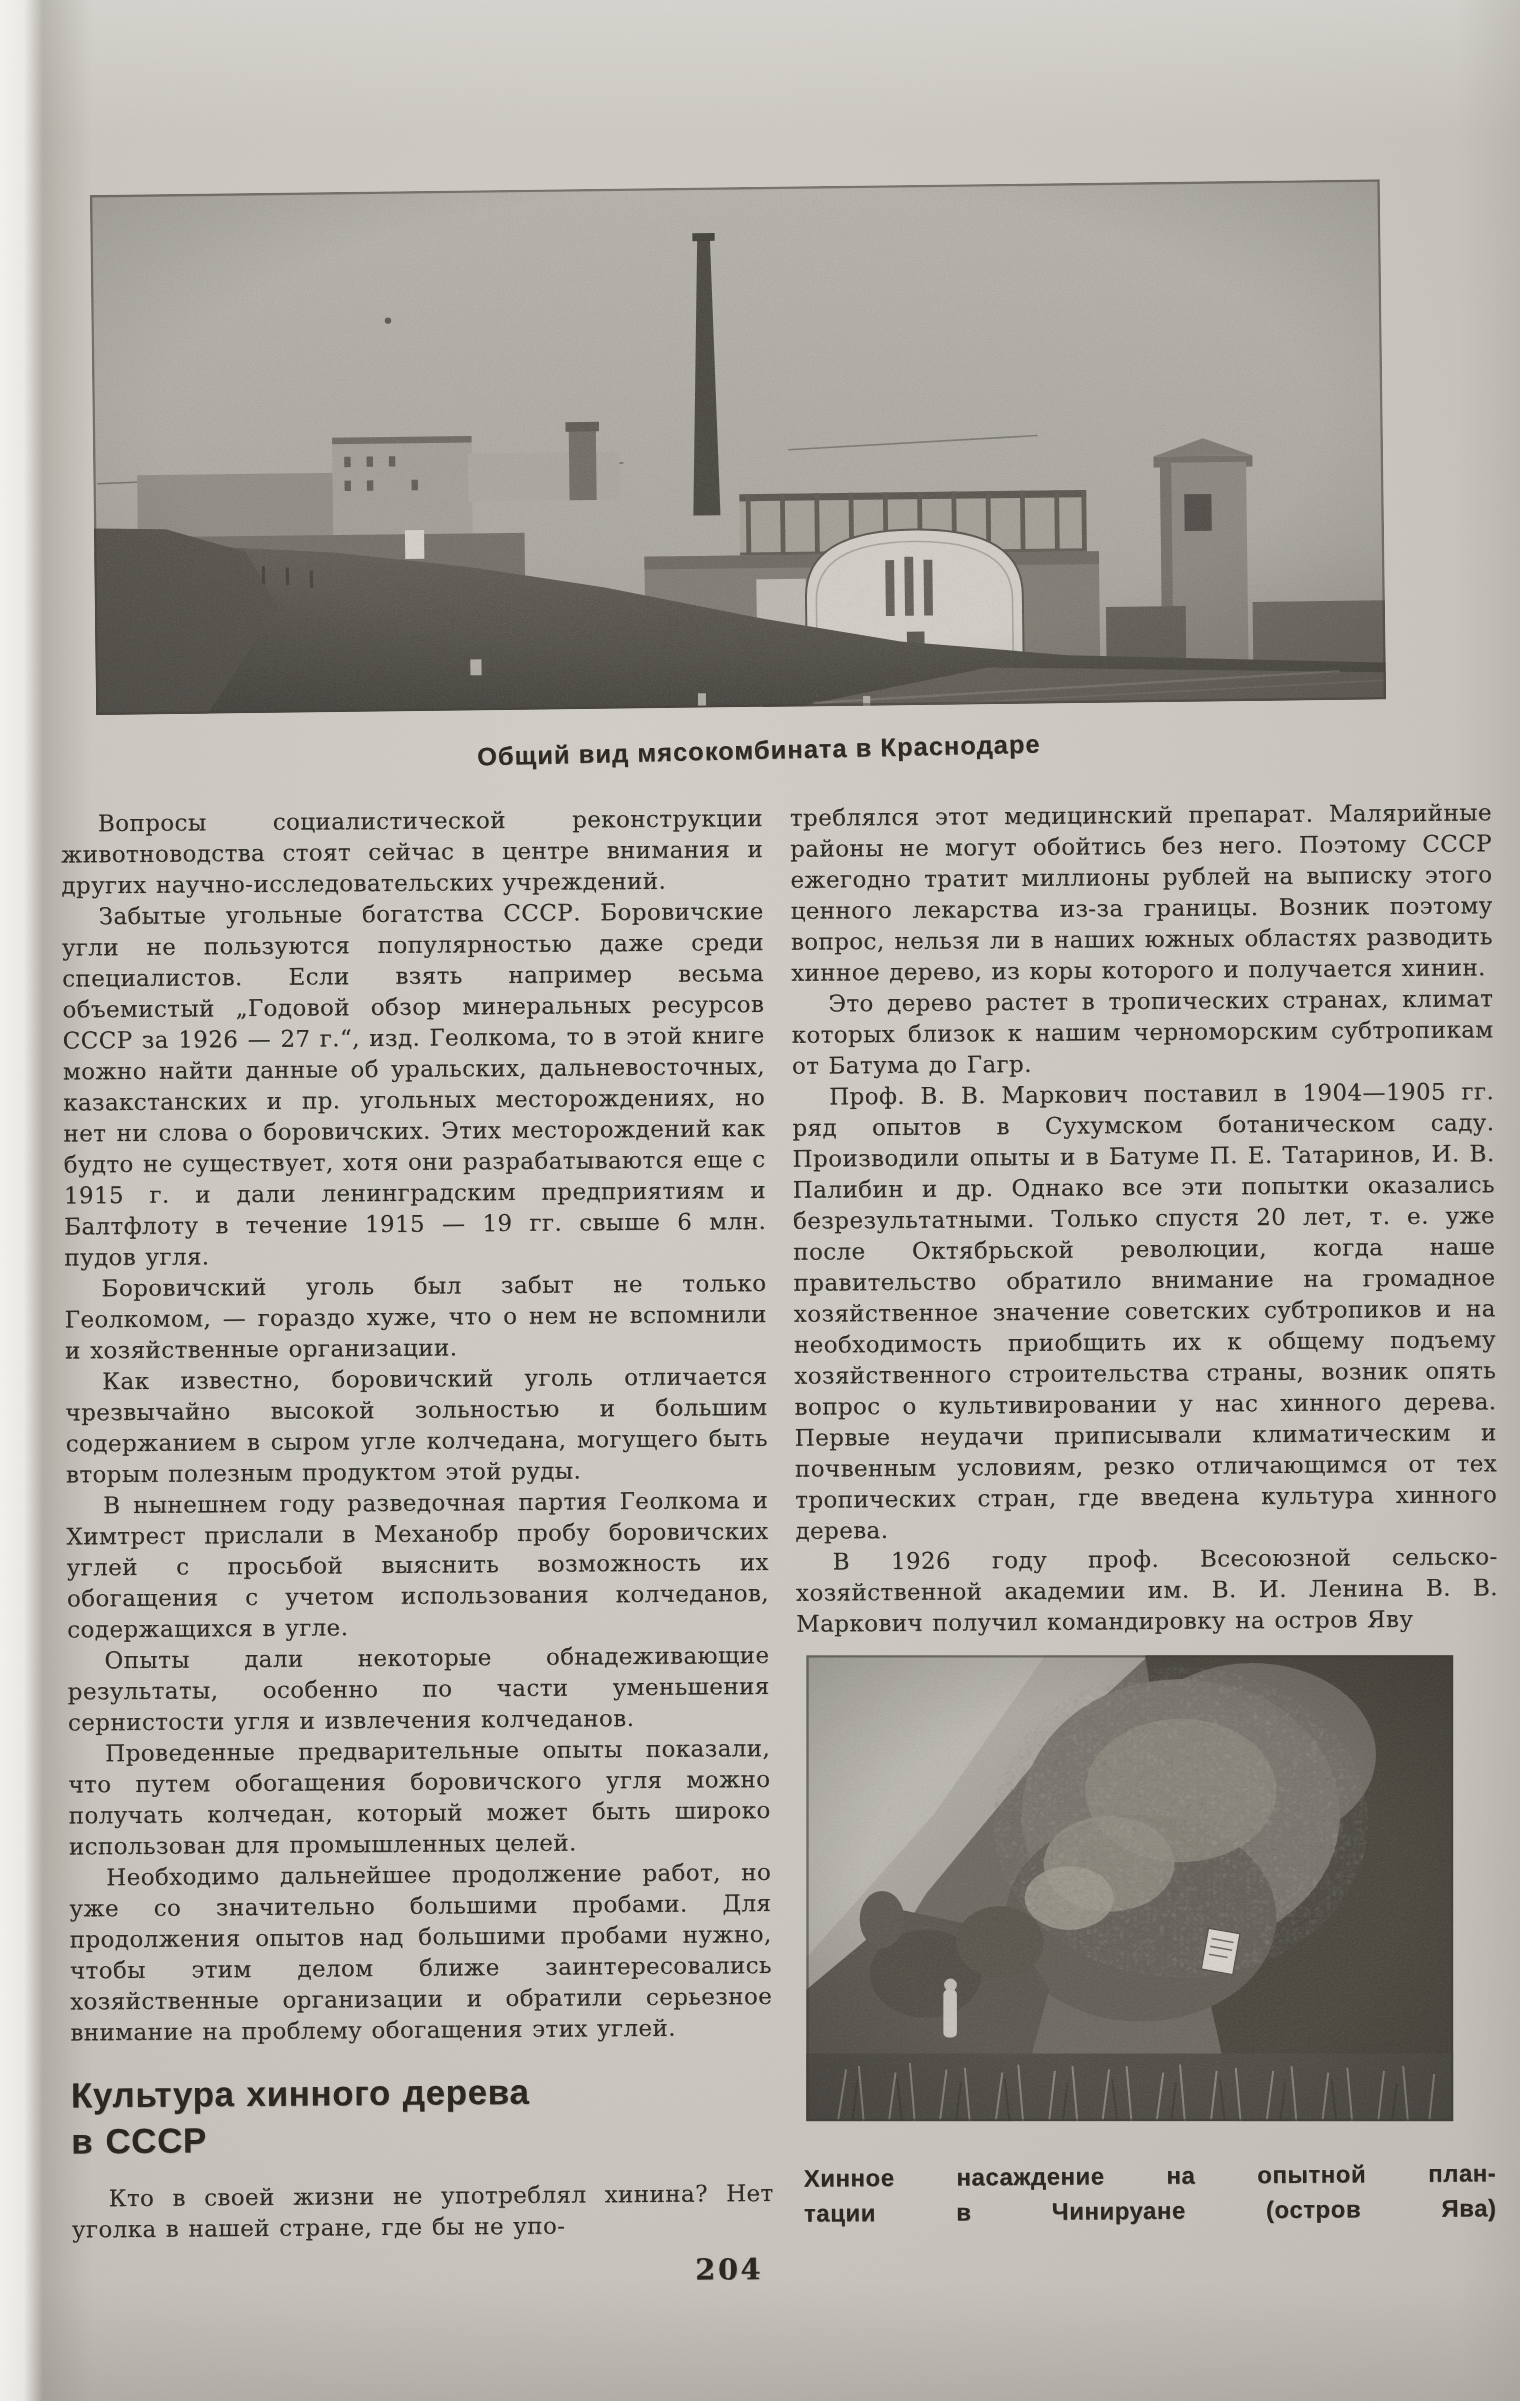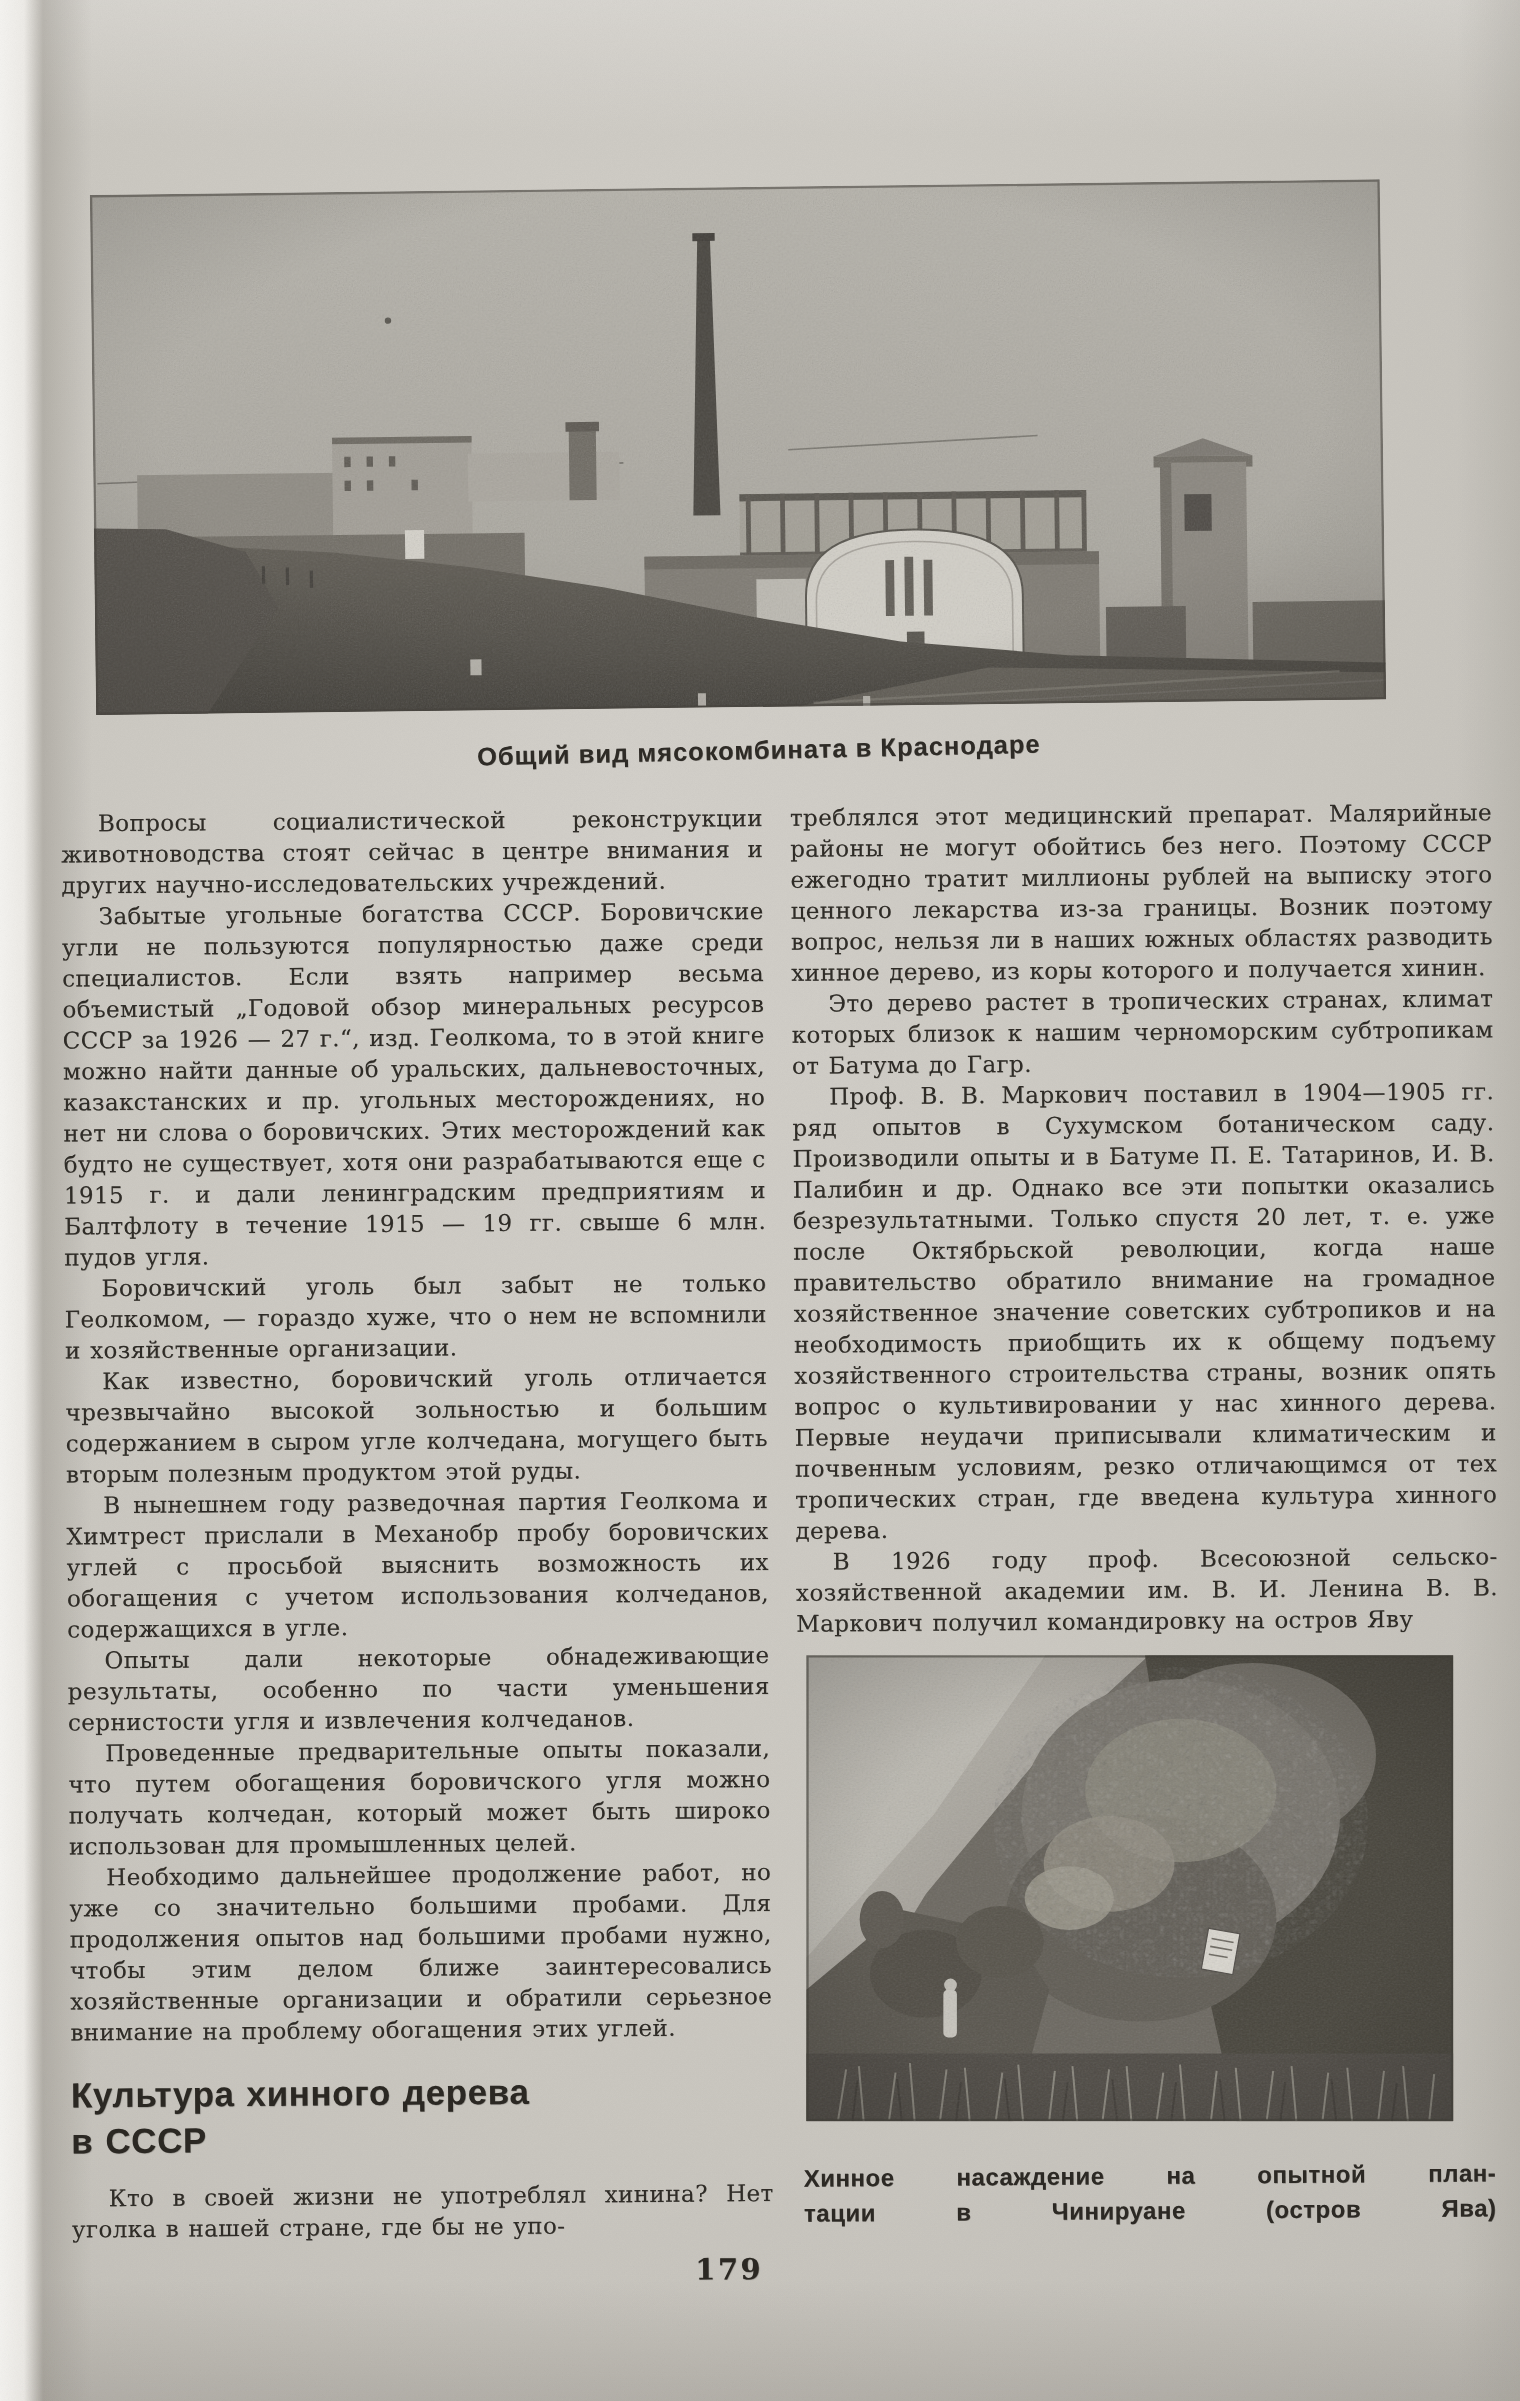--- a/index.html
+++ b/index.html
@@ -291,17 +291,17 @@
           </svg>
         </figure>
 
         <div class="caption-bottom">
           <div class="cap-line">Хинное насаждение на опытной план-</div>
           <div class="cap-line">тации в Чинируане (остров Ява)</div>
         </div>
       </div>
     </div>
 
-    <div class="page-number">179</div>
+    <div class="page-number">204</div>
 
   </div>
 </div>
 
 
 </body></html>

